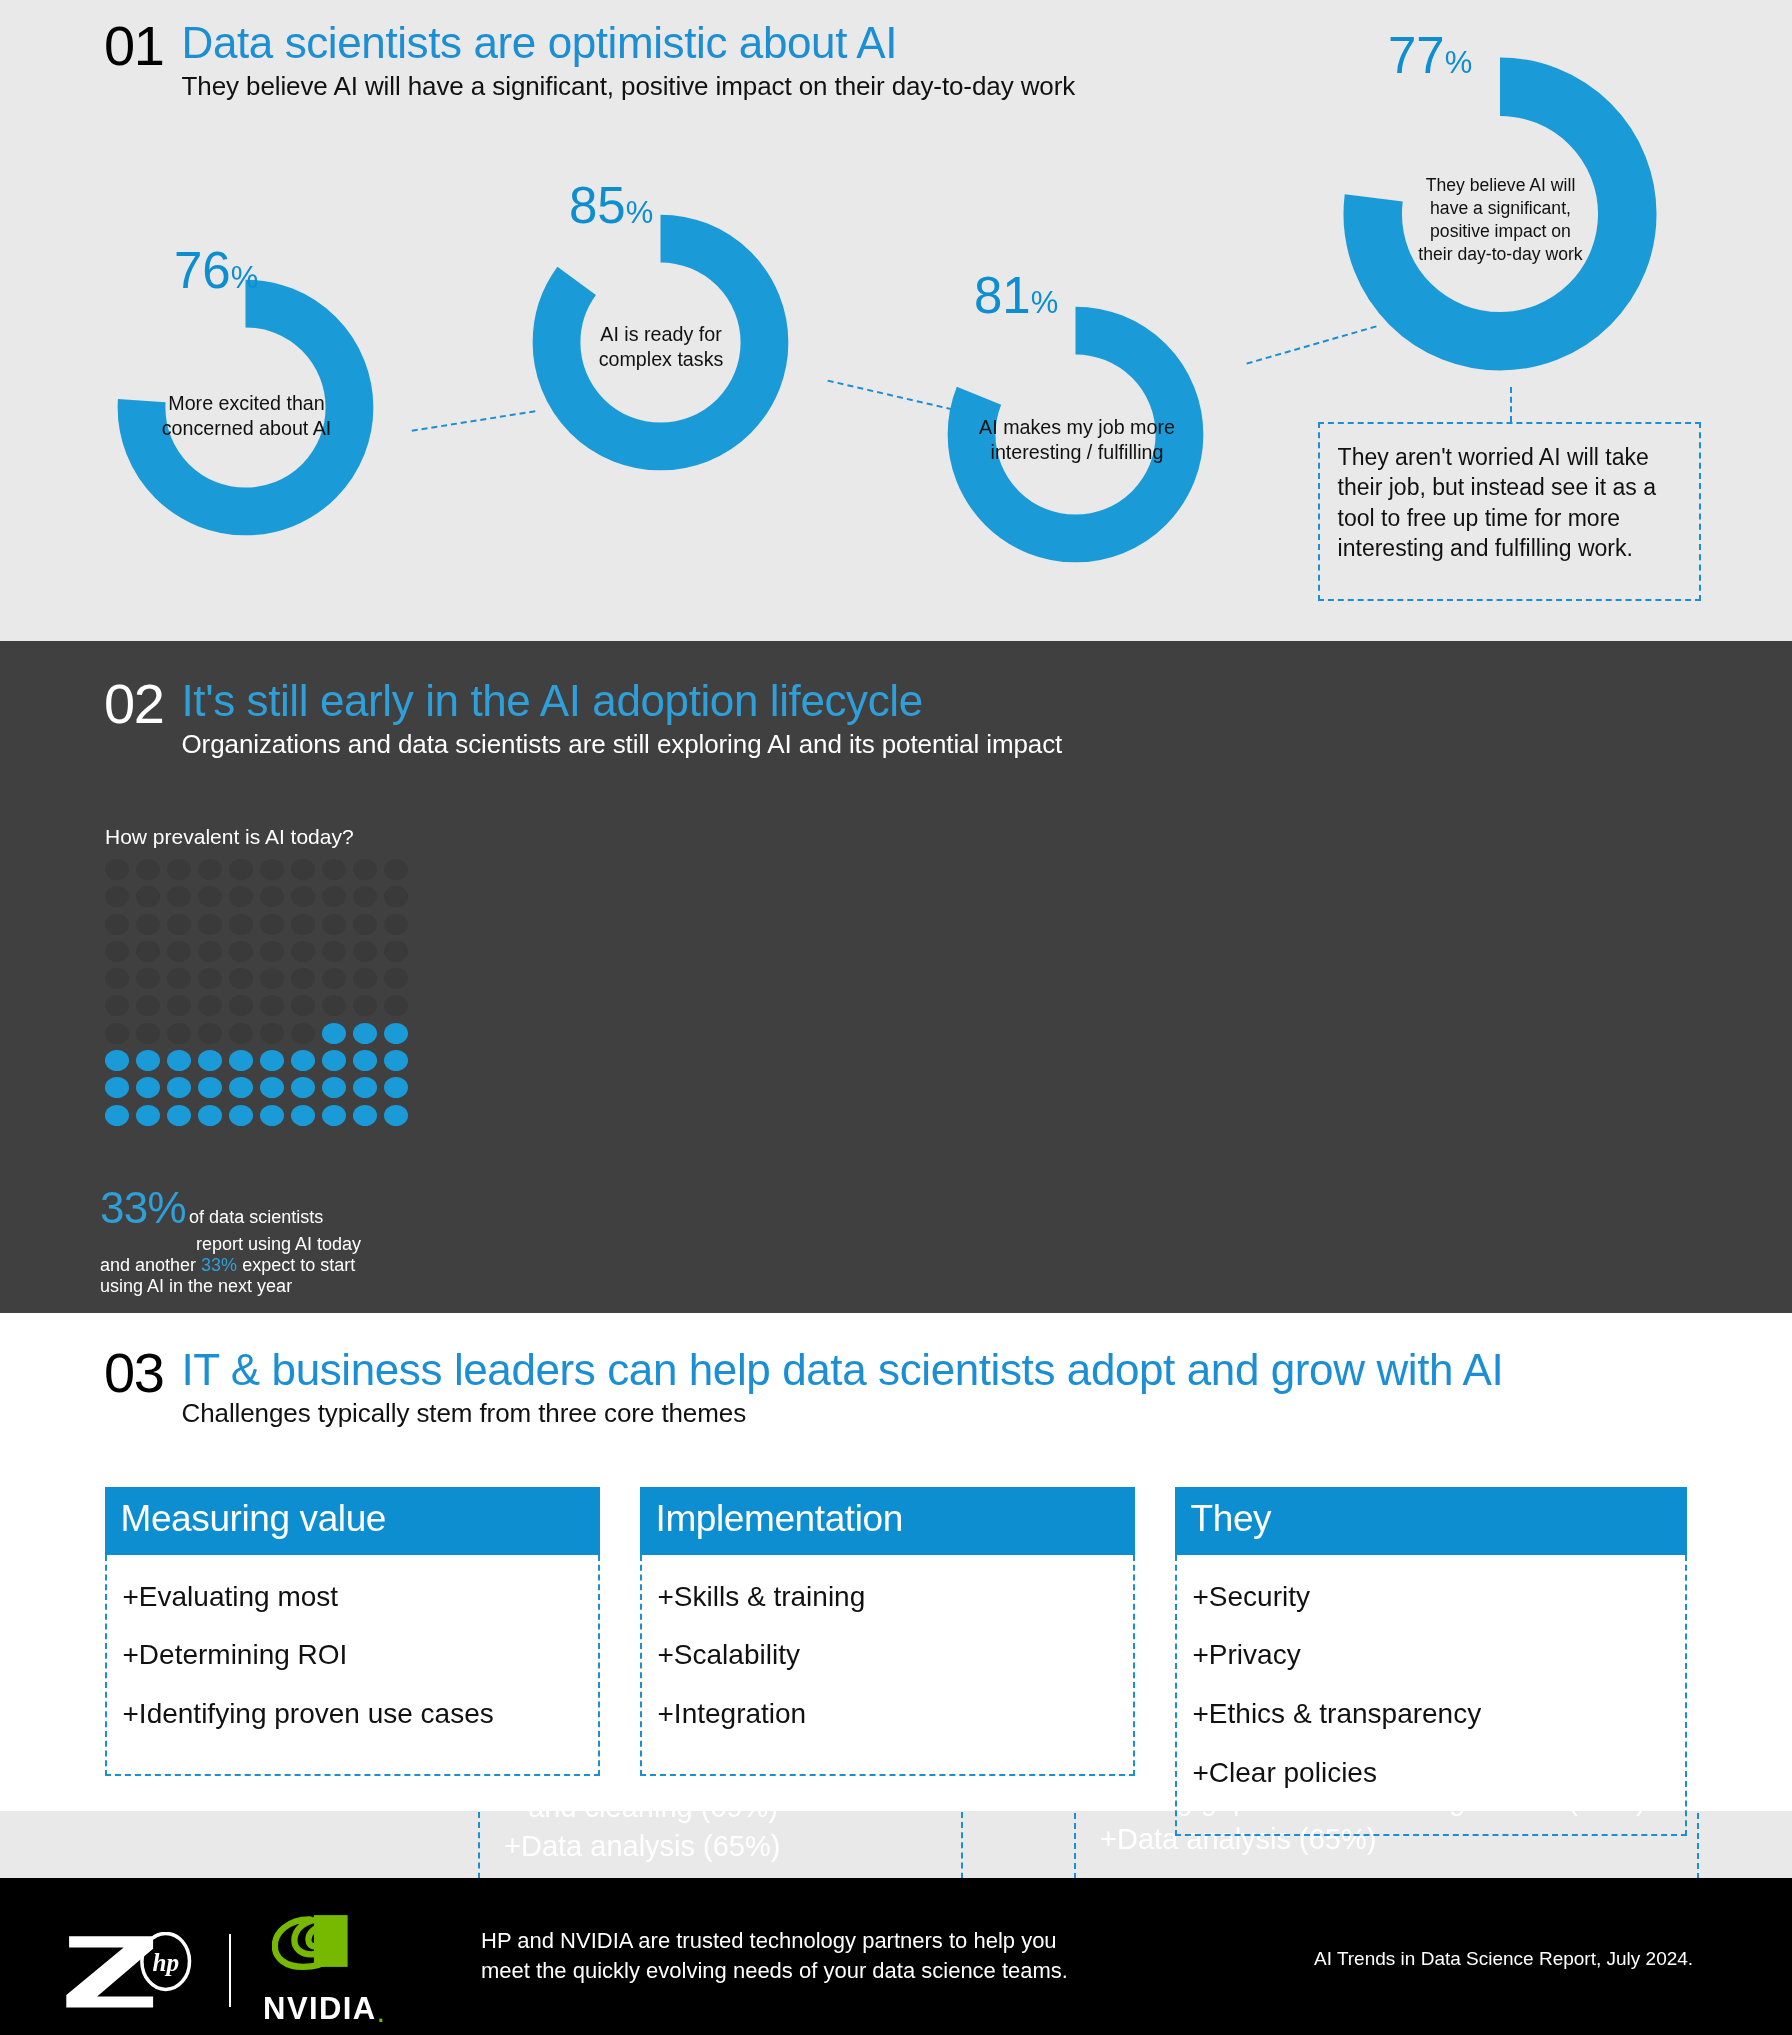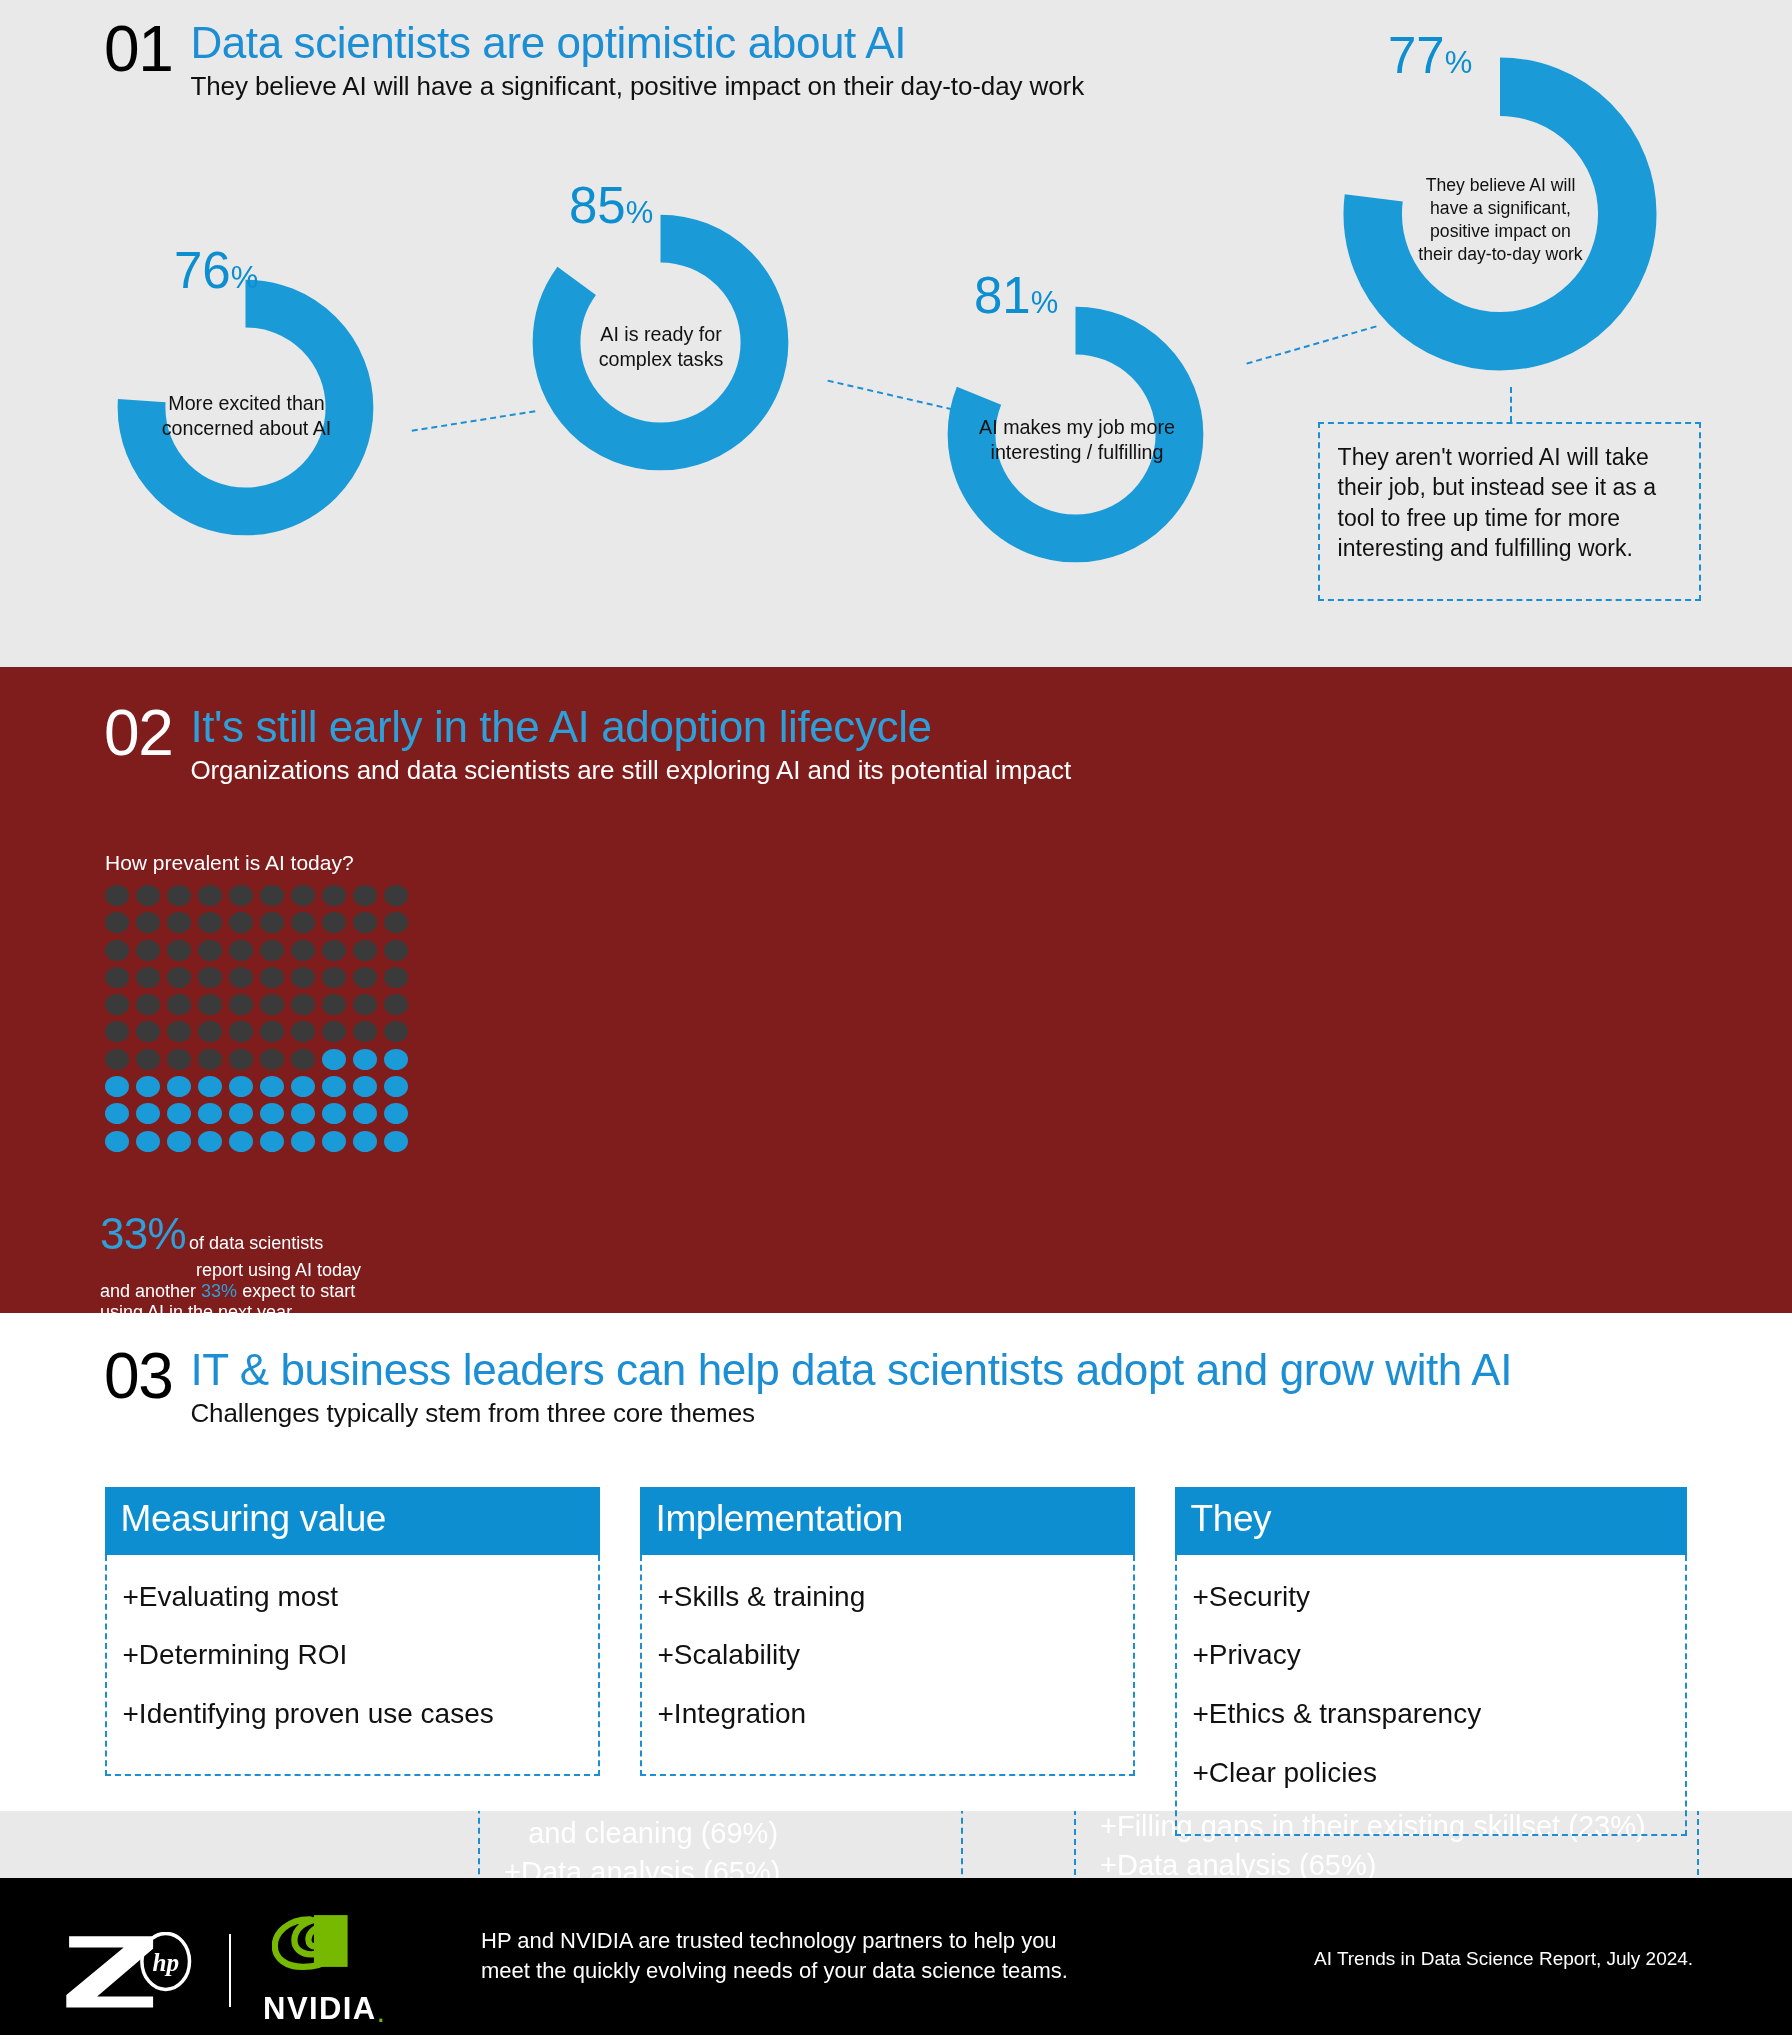--- a/index.html
+++ b/index.html
@@ -9,39 +9,39 @@
     font-family:"Liberation Sans", sans-serif;
     overflow:hidden;
     position:relative;
     -webkit-font-smoothing:antialiased;
   }
   .sec{position:absolute;left:0;width:1792px;}
 
   
   #sec01{top:0;height:641px;background:#e9e9e9;}
   .hdr{position:absolute;display:flex;align-items:flex-start;}
-  .hdr-num{font-size:64px;line-height:0.92;font-weight:400;letter-spacing:-1.4px;}
+  .hdr-num{font-size:56px;line-height:0.92;font-weight:400;letter-spacing:-1.4px;}
   .hdr-txts{margin-left:18px;}
   .hdr-title{font-size:44px;line-height:1.05;font-weight:400;letter-spacing:-0.4px;}
   .hdr-sub{font-size:26px;line-height:1.25;font-weight:400;margin-top:4.2px;letter-spacing:-0.1px;}
 
   .donut{position:absolute;}
   .donut svg{display:block;overflow:visible;}
   .donut-pct{position:absolute;font-size:51px;color:#0c8ed0;line-height:1;white-space:nowrap;}
   .donut-pct .sm{font-size:31px;}
   .donut-lab{position:absolute;text-align:center;font-size:19.7px;line-height:1.28;color:#111;}
   .donut-lab.small{font-size:17.6px;line-height:1.3;}
 
   .dashbox{position:absolute;border:2.8px dashed #1b8ed4;box-sizing:border-box;}
   .callout{position:absolute;font-size:23px;line-height:1.32;color:#111;}
 
   .dline{position:absolute;border-top:2.8px dashed #1b8ed4;}
 
   
-  #sec02{top:641px;height:868px;background:#7f1d1d;color:#fff;margin-top:26px;}
+  #sec02{top:641px;height:868px;background:#404040;color:#fff;}
   #sec02 .hdr-num{color:#fff;}
   #sec02 .hdr-title{color:#2e9fd9;}
   #sec02 .hdr-sub{color:#fff;}
   .q-label{position:absolute;font-size:21px;color:#fff;}
   .dotgrid{position:absolute;display:grid;grid-template-columns:repeat(10,1fr);gap:6.3px 7px;}
   .dot{width:24px;height:21px;border-radius:50%;}
   .dot.off{background:#3a3a3a;}
   .dot.on{background:#1b9ad8;}
   .stat33{position:absolute;line-height:1.18;}
   .stat33 .big{font-size:44px;color:#2e9fd9;letter-spacing:-0.7px;}

